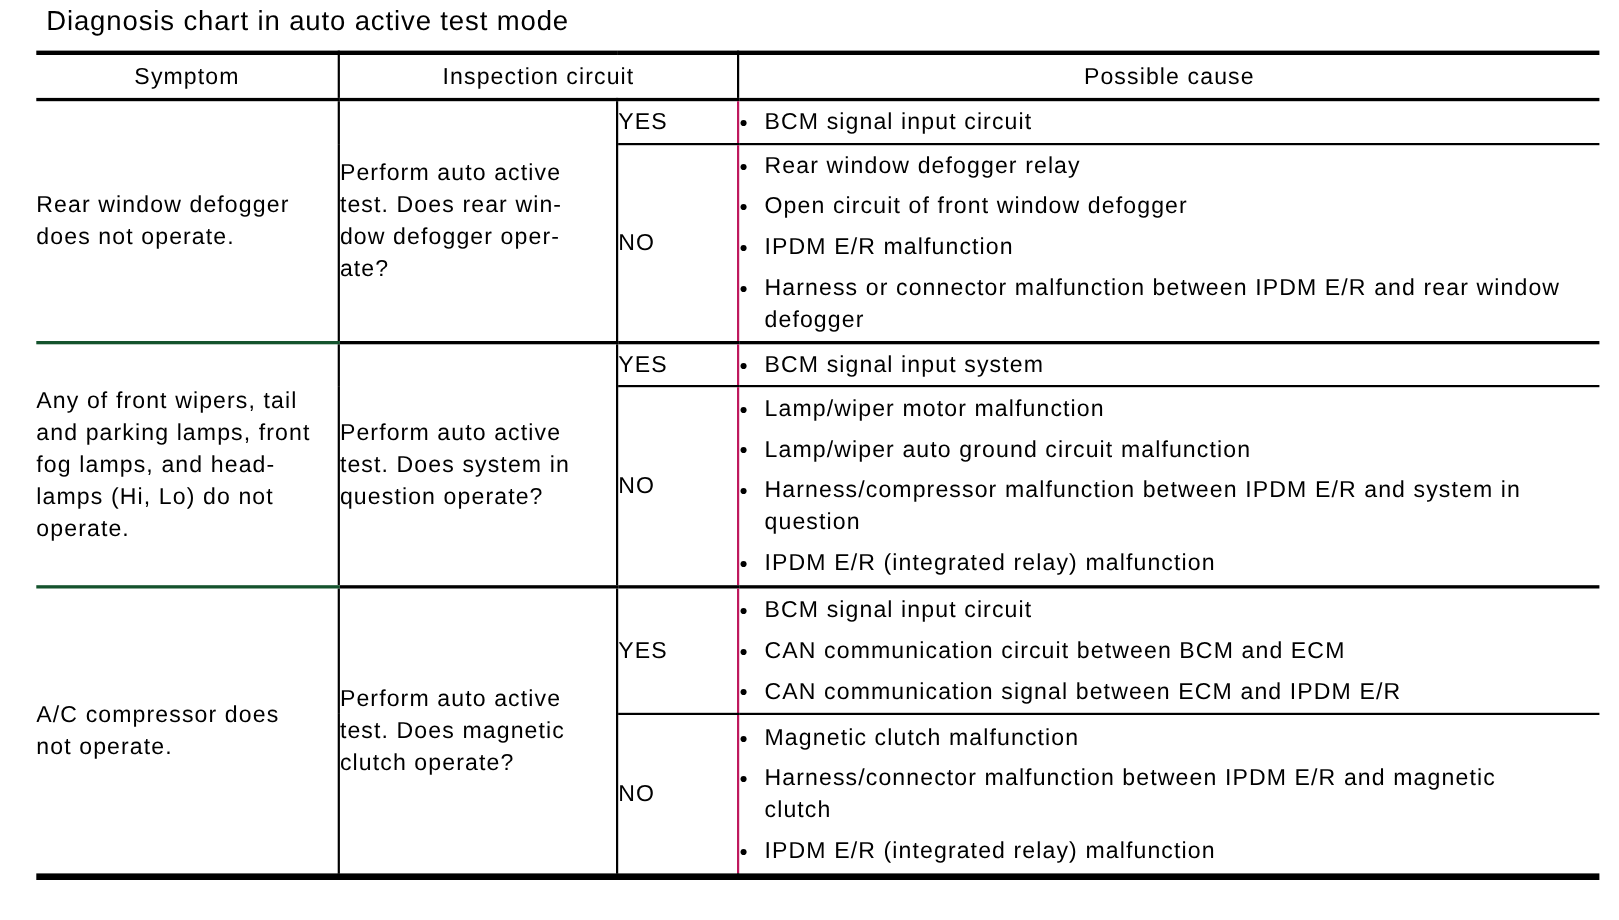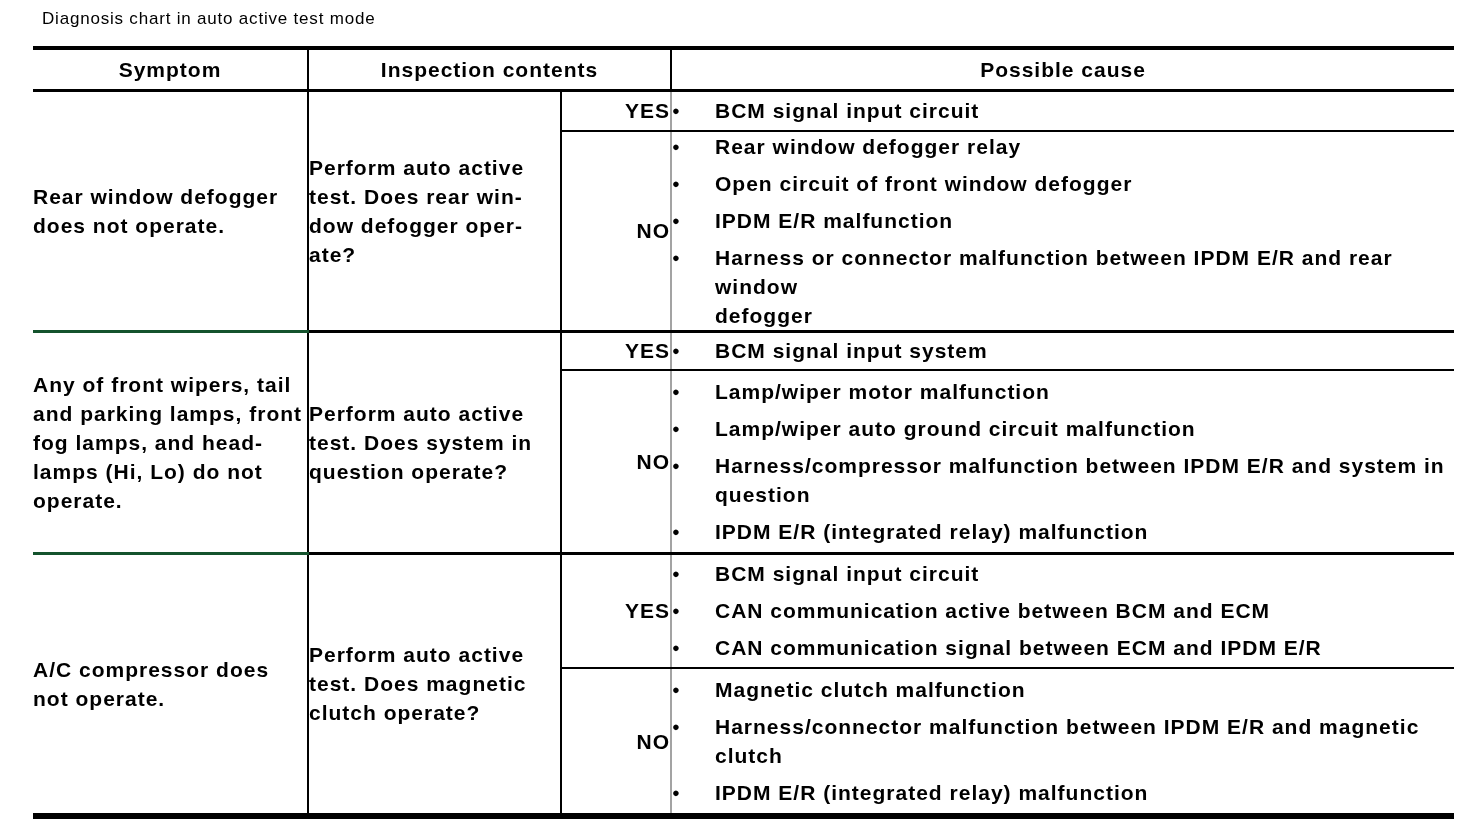--- a/index.html
+++ b/index.html
@@ -9,39 +9,39 @@
   body {
     position: relative;
     width: 1472px; height: 836px;
     overflow: hidden;
     font-family: "Liberation Sans", "DejaVu Sans", sans-serif;
     color: #000;
   }
   .page-title {
     position: absolute;
     left: 42px; top: 4px;
-    font-size: 17px;
+    font-size: 25px;
     letter-spacing: 0.8px;
     line-height: 30px;
     white-space: nowrap;
   }
   table.diag {
     position: absolute;
     left: 33px; top: 46px;
     width: 1421px;
     table-layout: fixed;
     border-collapse: collapse;
     border-top: 4px solid #000;
     border-bottom: 6px solid #000;
   }
   table.diag th, table.diag td {
     font-size: 21px;
     letter-spacing: 1px;
     line-height: 29px;
-    font-weight: 700;
+    font-weight: 400;
     padding: 0;
     vertical-align: middle;
     overflow: hidden;
   }
   thead th {
     text-align: center;
     border-bottom: 3px solid #000;
     height: 39px;
   }
   th.h-symptom   { border-right: 2px solid #000; }
@@ -52,57 +52,57 @@
     padding: 6px 9px 6px 15px;
     white-space: pre-line;
   }
   td.inspection {
     border-right: 2px solid #000;
     border-bottom: 3px solid #000;
     padding: 6px 6px 6px 17px;
     white-space: pre-line;
   }
   td.answer {
-    border-right: 2px solid #a3a3a3;
-    text-align: right;
+    border-right: 2px solid #be185d;
+    text-align: left;
   }
   td.thin-b { border-bottom: 2px solid #000; }
   td.sect-b { border-bottom: 3px solid #000; }
   td.causes { padding: 6px 8px 6px 14px; }
   ul.causes-list {
     list-style: none;
     margin: 0; padding: 0;
   }
   li.cause { display: flex; align-items: flex-start; }
   li.cause + li.cause { margin-top: 8px; }
   .bullet {
     flex: 0 0 13px;
     margin-right: 10px;
     font-size: 13px;
     line-height: 29px;
     letter-spacing: 0;
   }
-  .cause-text { white-space: pre-line; margin-left: 20px; }
+  .cause-text { white-space: pre-line; }
 </style>
 </head>
 <body>
 
 <div class="page-title">Diagnosis chart in auto active test mode</div>
 
 <table class="diag">
   <colgroup>
     <col style="width:275px">
     <col style="width:253px">
     <col style="width:110px">
     <col style="width:783px">
   </colgroup>
   <thead>
     <tr>
       <th class="h-symptom">Symptom</th>
-      <th class="h-inspection" colspan="2">Inspection contents</th>
+      <th class="h-inspection" colspan="2">Inspection circuit</th>
       <th class="h-cause">Possible cause</th>
     </tr>
   </thead>
   <tbody id="tbody">
       <tr style="height: 40px;">
         <td class="symptom" rowspan="2">Rear window defogger
 does not operate.</td>
         <td class="inspection" rowspan="2">Perform auto active
 test. Does rear win-
 dow defogger oper-
@@ -192,21 +192,21 @@
 clutch operate?</td>
         <td class="answer thin-b">YES</td>
         <td class="causes thin-b">
           <ul class="causes-list">
             <li class="cause">
               <span class="bullet">●</span>
               <span class="cause-text">BCM signal input circuit</span>
             </li>
             <li class="cause">
               <span class="bullet">●</span>
-              <span class="cause-text">CAN communication active between BCM and ECM</span>
+              <span class="cause-text">CAN communication circuit between BCM and ECM</span>
             </li>
             <li class="cause">
               <span class="bullet">●</span>
               <span class="cause-text">CAN communication signal between ECM and IPDM E/R</span>
             </li>
           </ul>
         </td>
       </tr>
       <tr style="height: 148px;">
         <td class="answer sect-b">NO</td>

